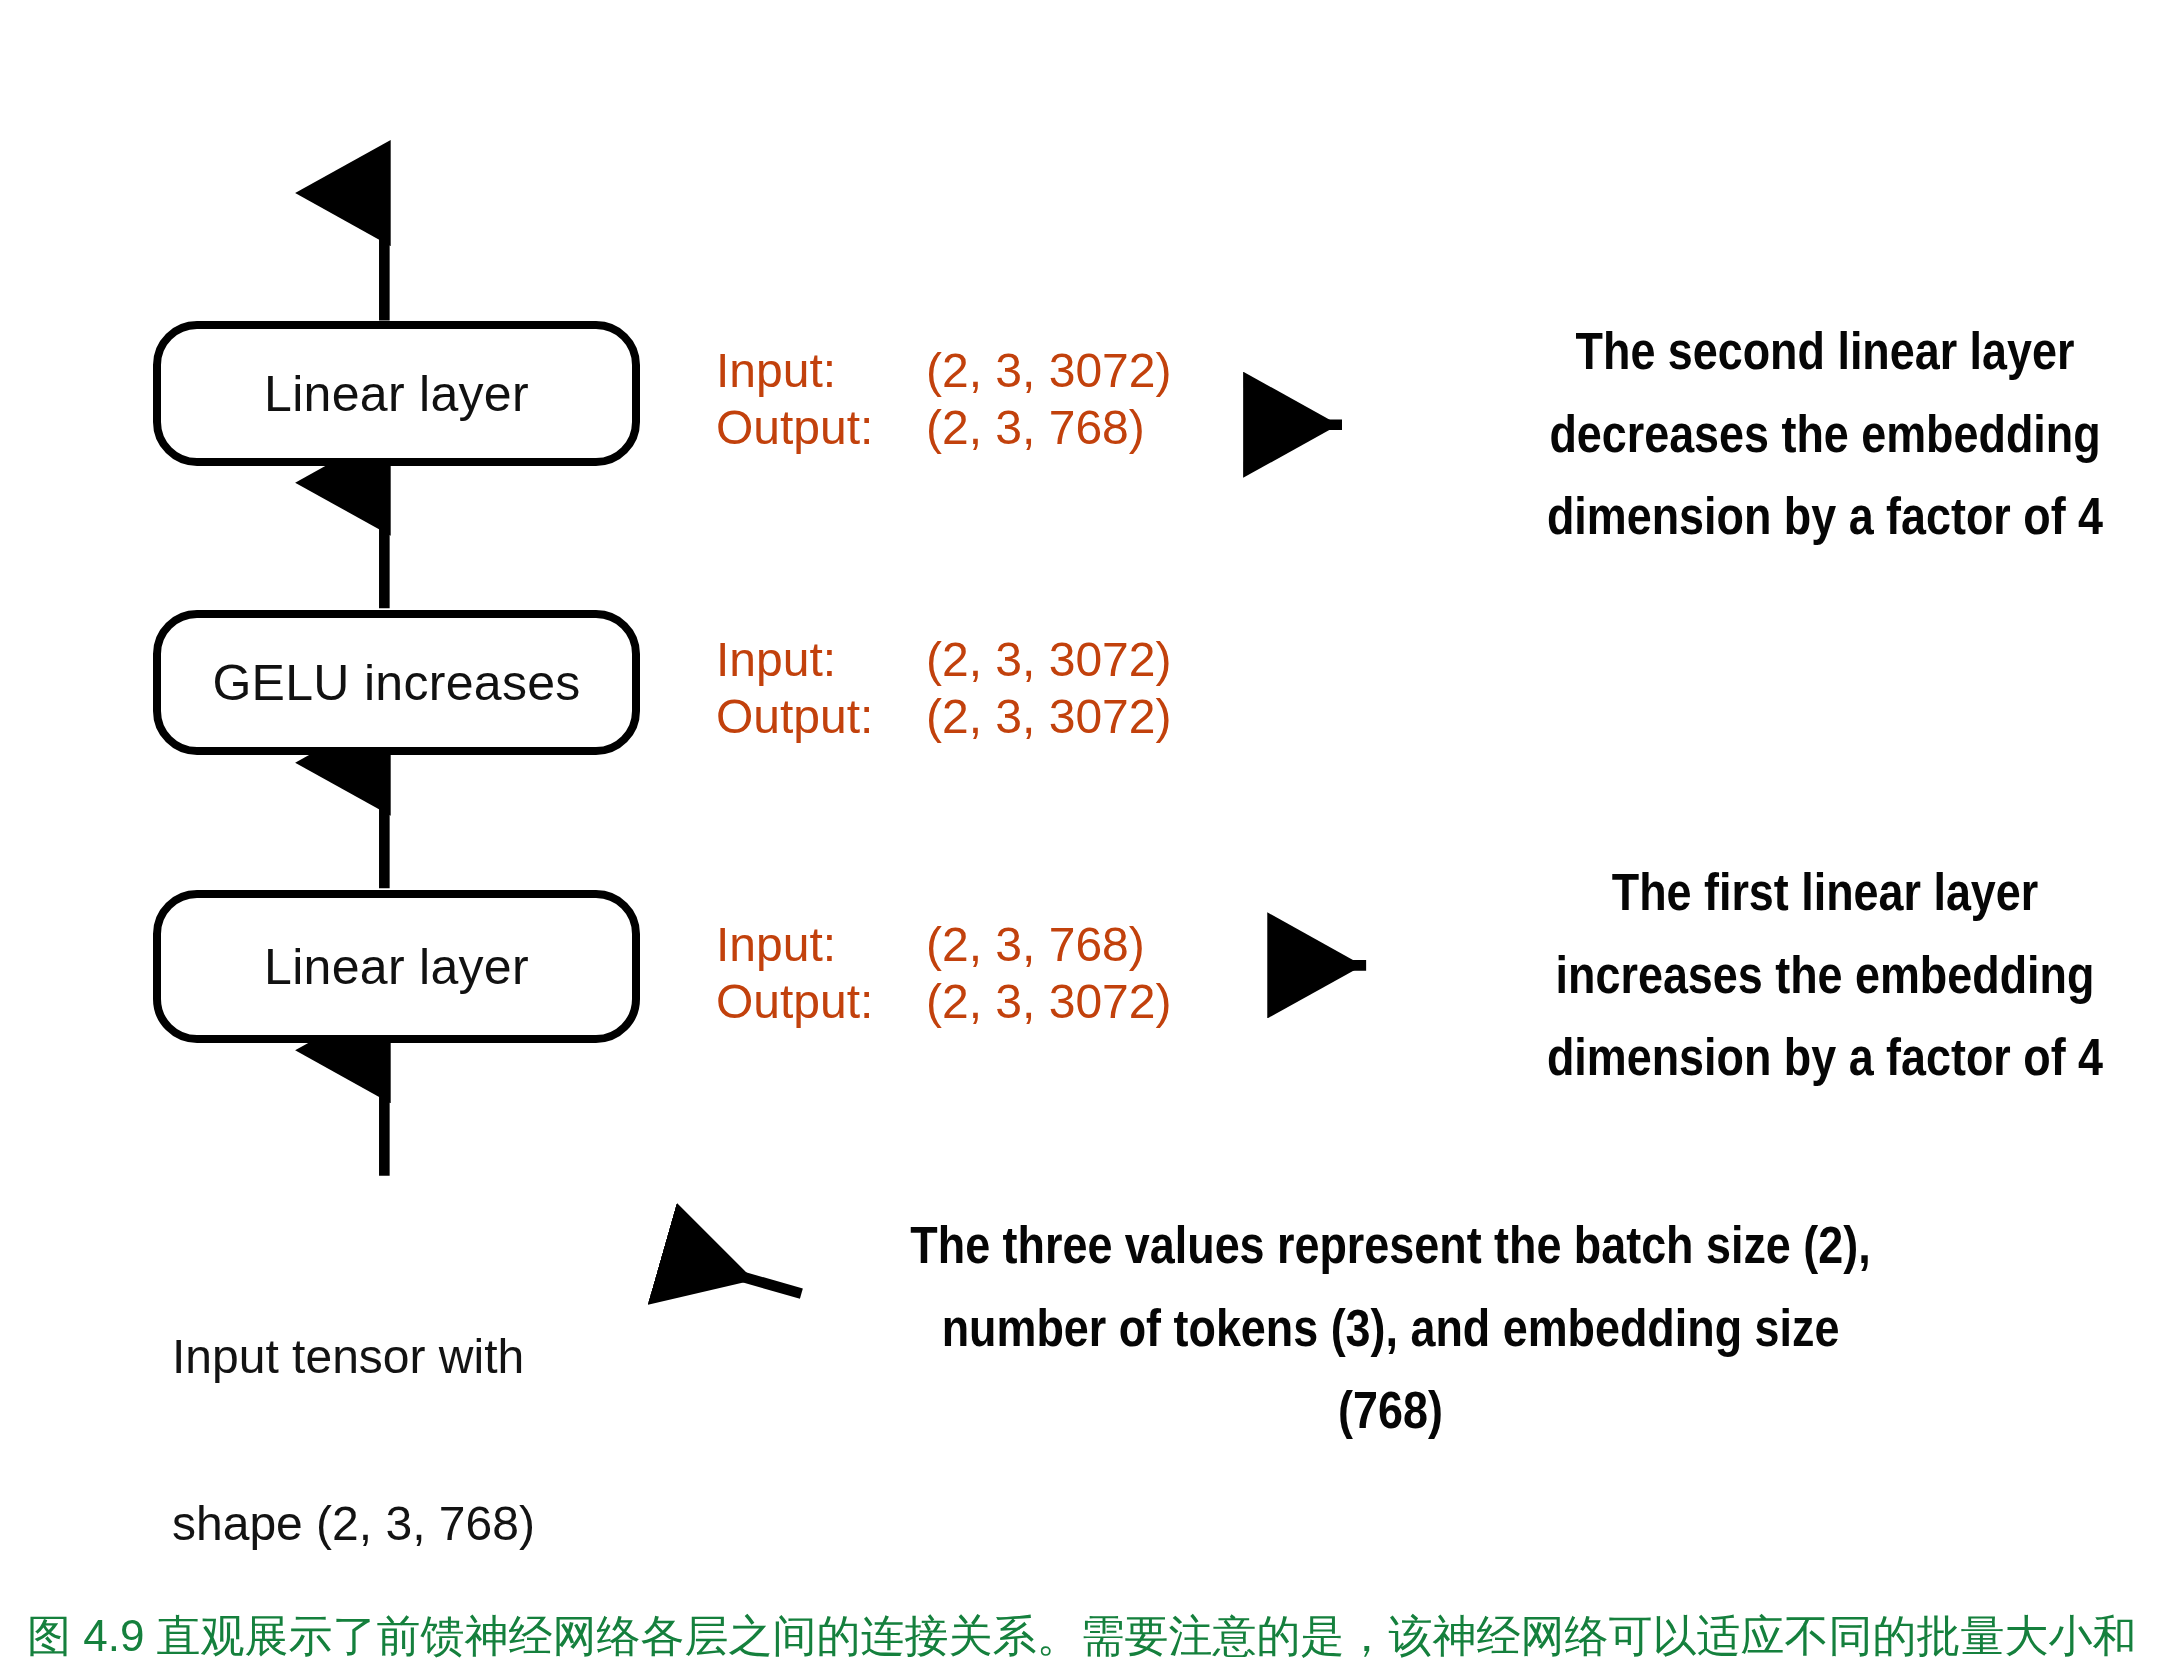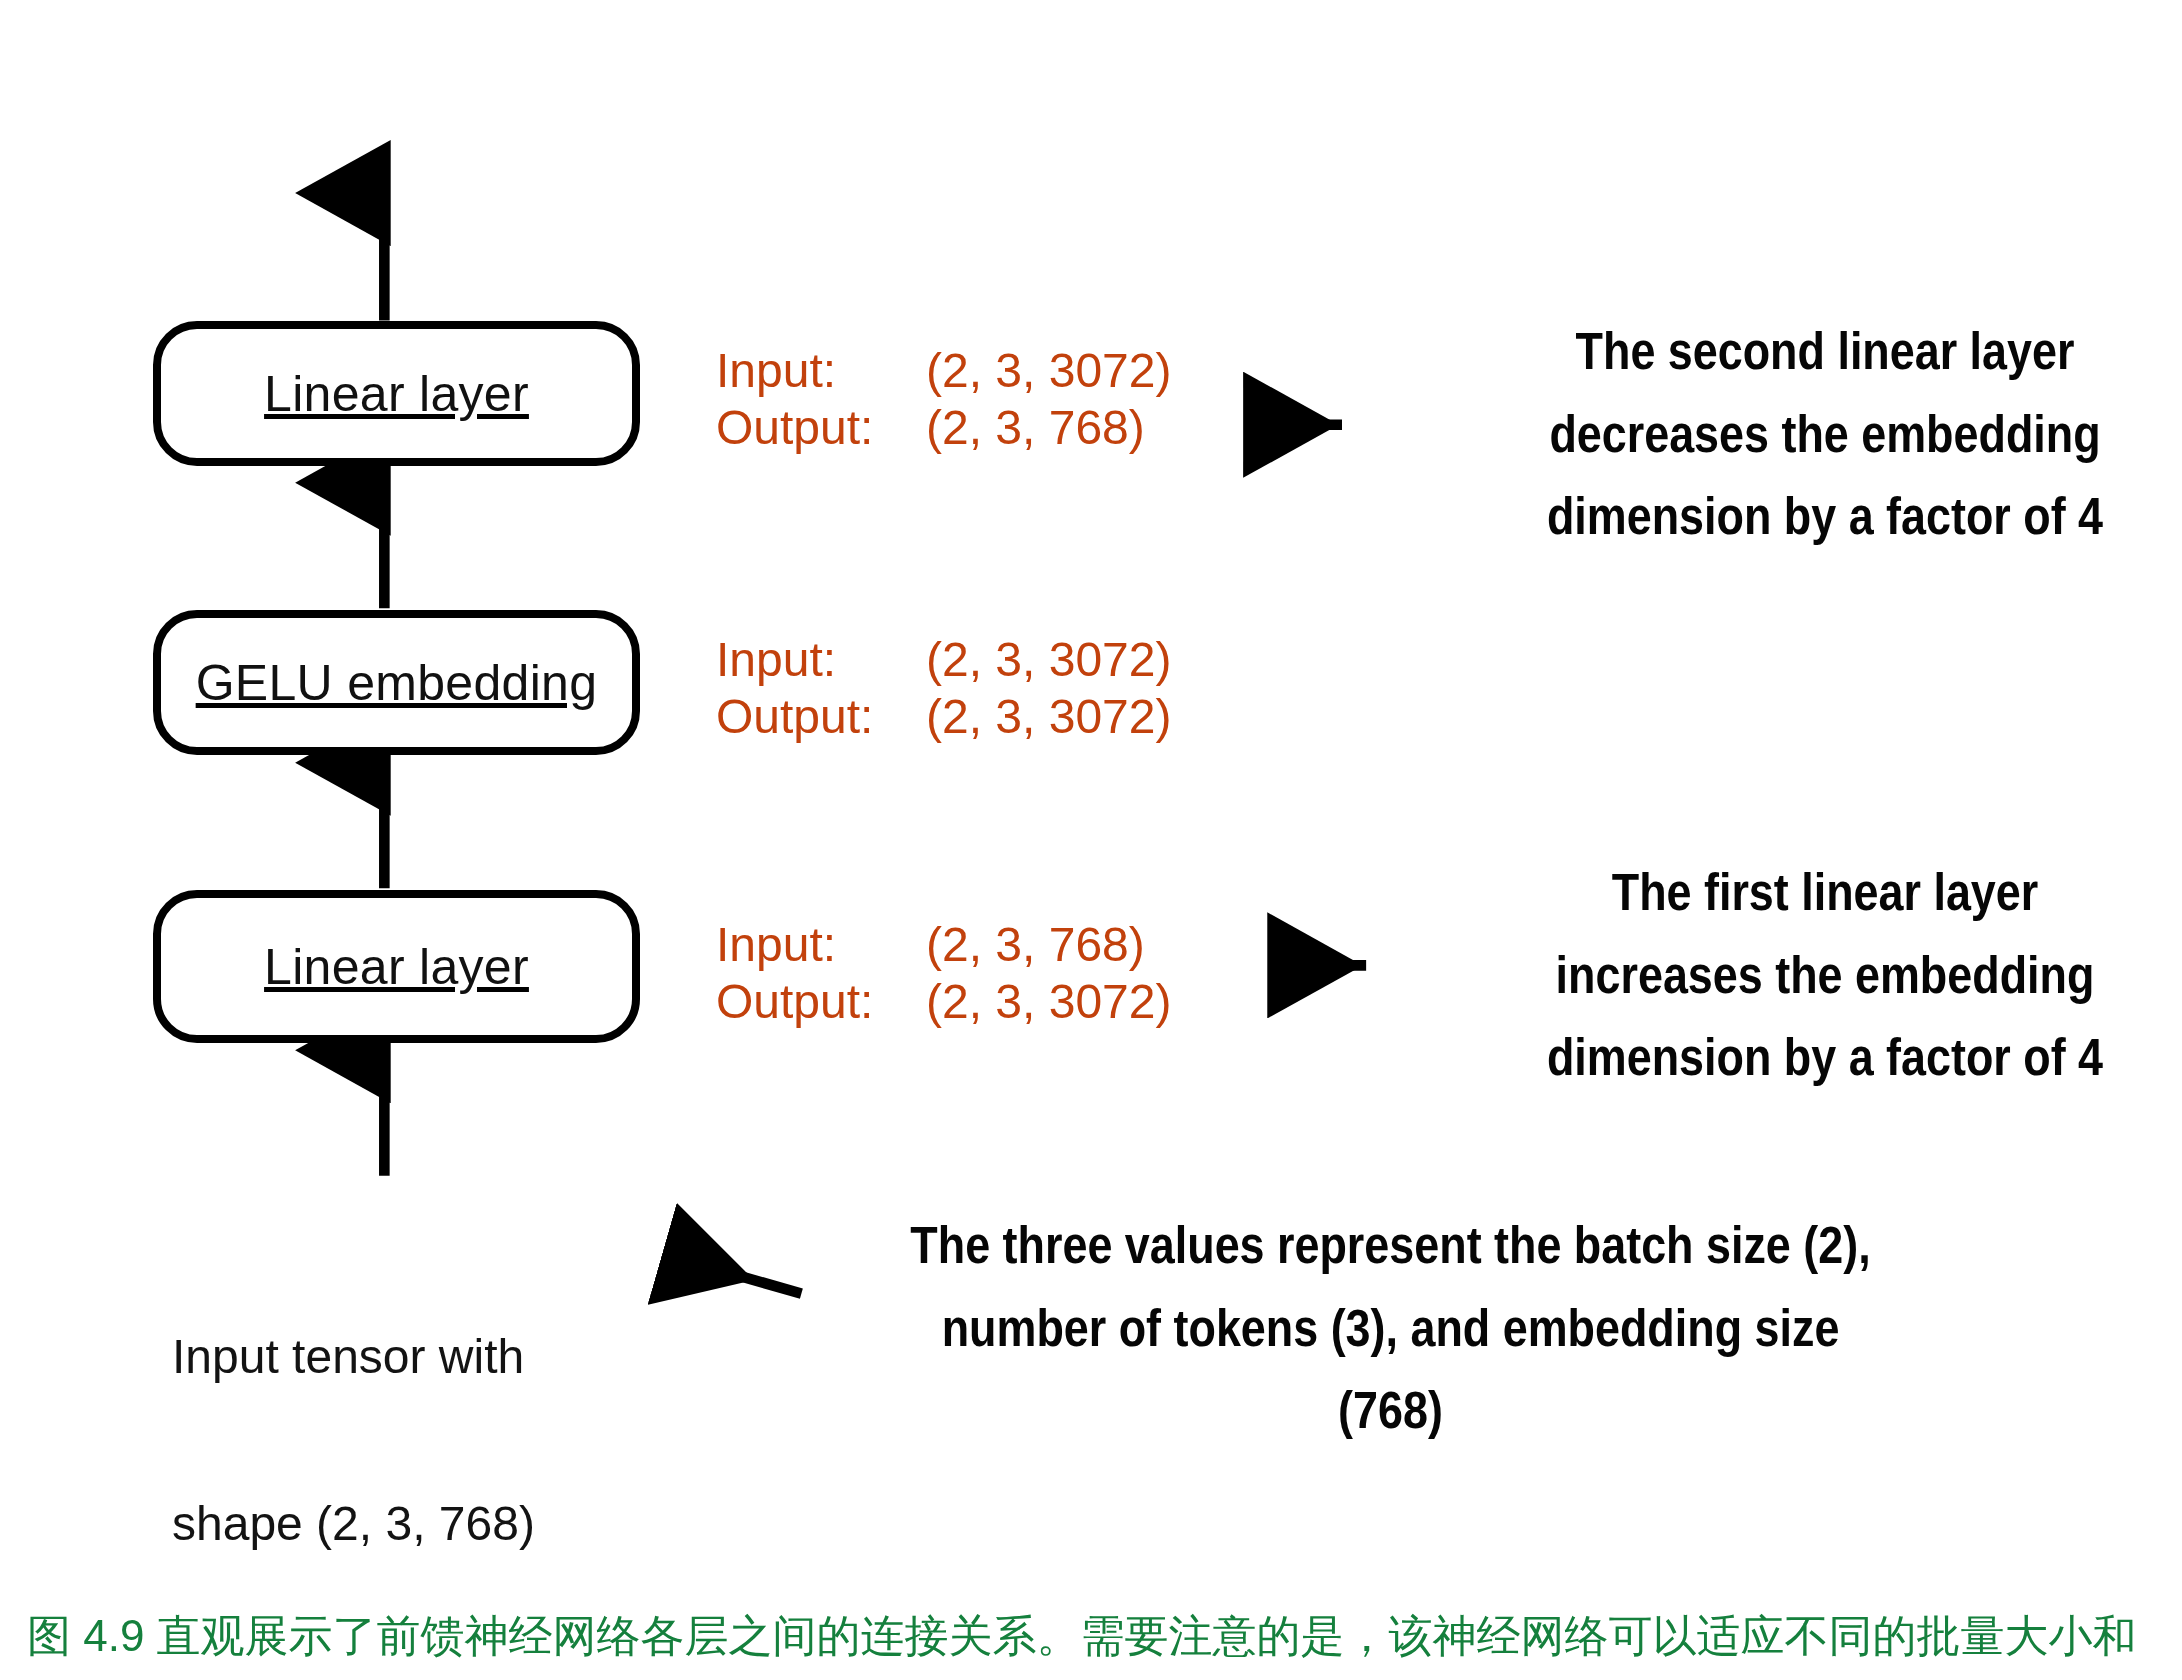--- a/index.html
+++ b/index.html
@@ -30,21 +30,20 @@
   
   .layer-box {
     position: absolute;
     box-sizing: border-box;
     border: 8.7px solid #000000;
     border-radius: 44px;
     background: #ffffff;
     display: flex;
     align-items: center;
     justify-content: center;
-    text-decoration: underline;
   }
   .layer-box .layer-label {
     font-family: "Liberation Sans", "DejaVu Sans", sans-serif;
     font-size: 50px;
     font-weight: 400;
     color: #111111;
     letter-spacing: 0.3px;
     white-space: nowrap;
     line-height: 1;
   }
@@ -148,21 +147,21 @@
         <span class="io-key">Input:</span>
         <span class="io-val">(2, 3, 3072)</span>
       </div>
       <div class="io-row">
         <span class="io-key">Output:</span>
         <span class="io-val">(2, 3, 768)</span>
       </div>
     </div>
 
     <div class="layer-box" style="left:153px; top:610px; width:487px; height:145px;">
-      <span class="layer-label">GELU embedding</span>
+      <span class="layer-label">GELU increases</span>
     </div>
     <div class="io-spec" style="left:716px; top:632px;">
       <div class="io-row">
         <span class="io-key">Input:</span>
         <span class="io-val">(2, 3, 3072)</span>
       </div>
       <div class="io-row">
         <span class="io-key">Output:</span>
         <span class="io-val">(2, 3, 3072)</span>
       </div>

